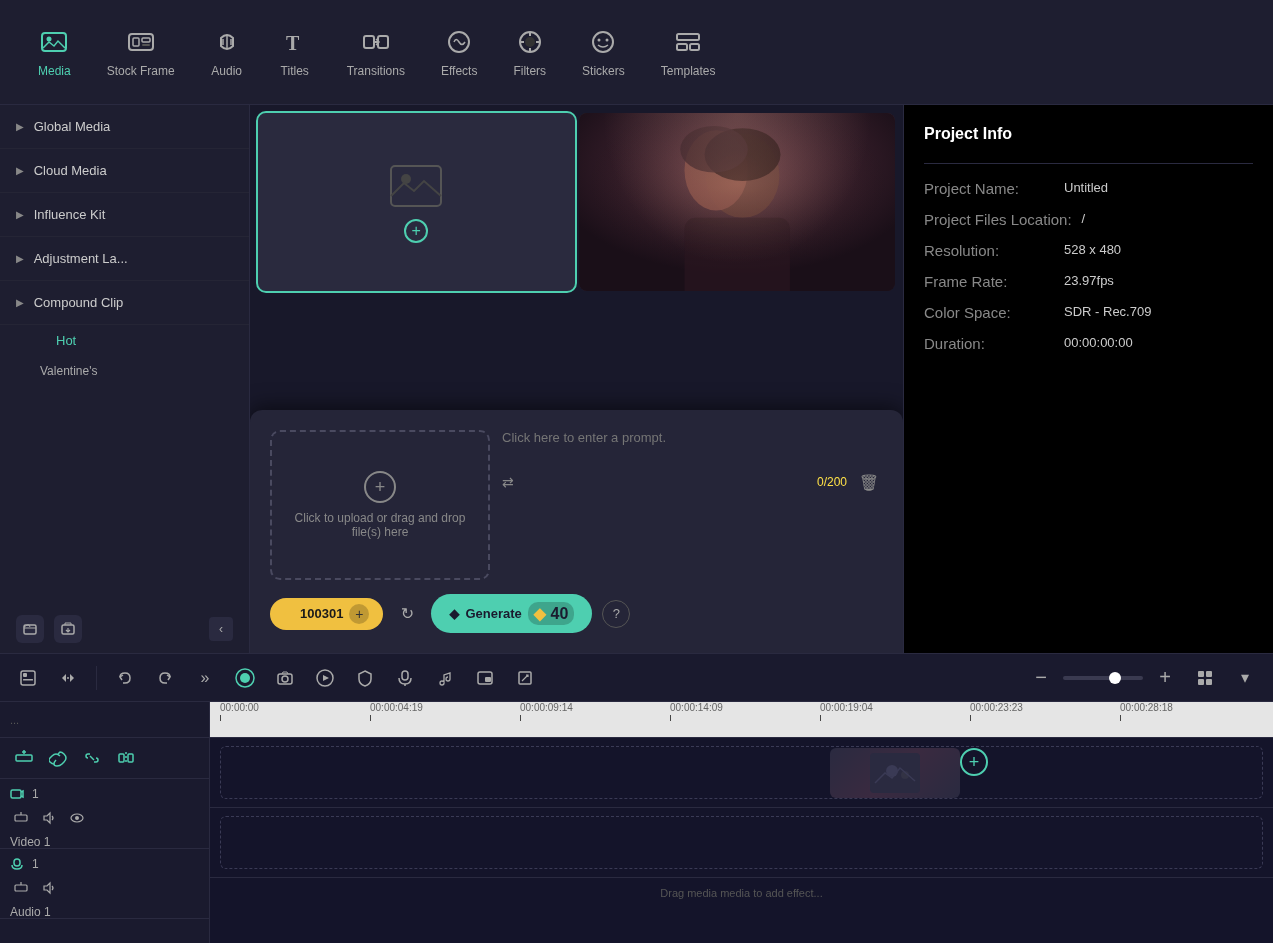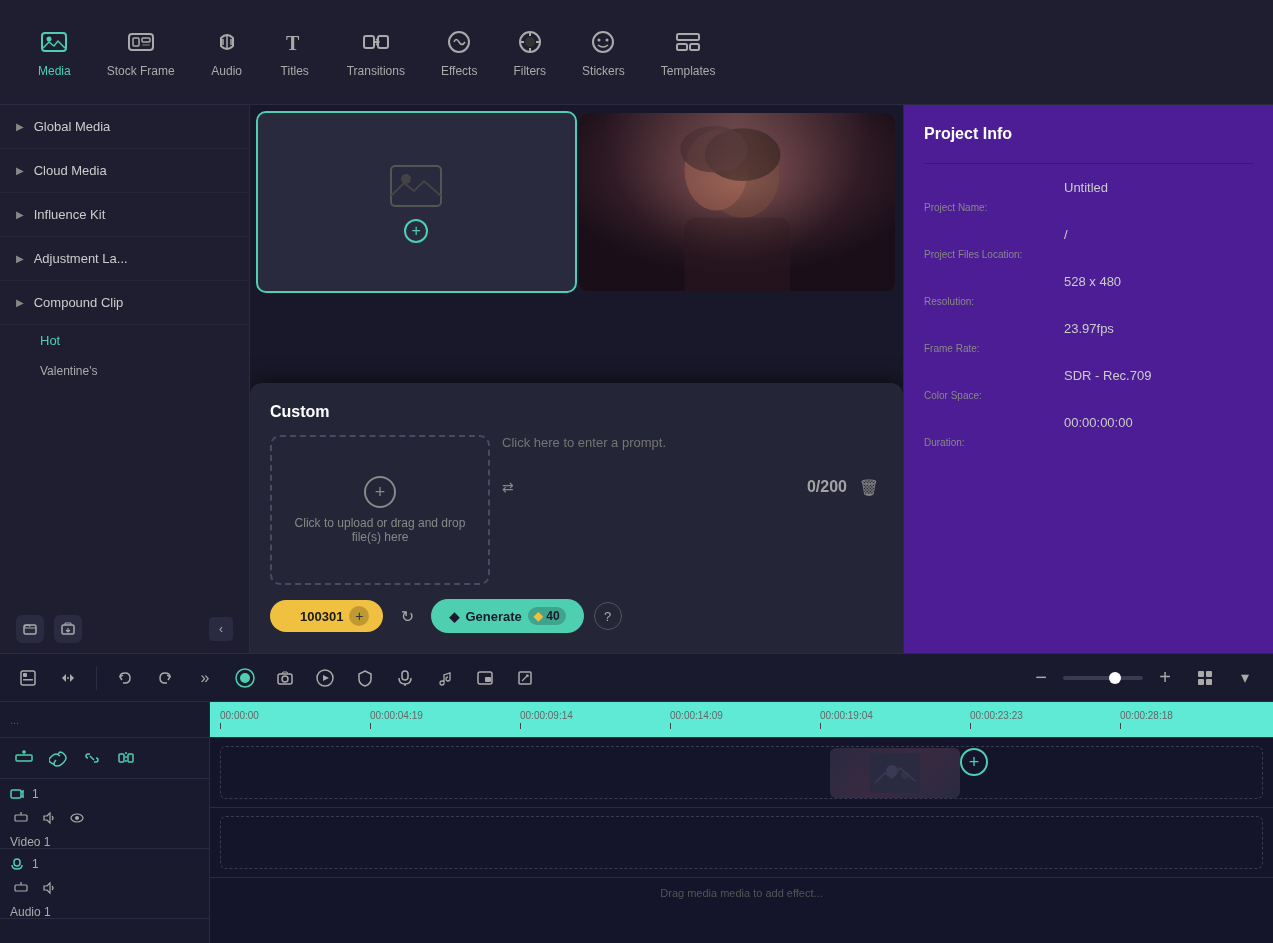--- a/index.html
+++ b/index.html
@@ -72,21 +72,21 @@
       color: #ccc;
       border-bottom: 1px solid #252535;
     }
     .sidebar-item.expanded { color: #fff; }
     .sidebar-chevron {
       font-size: 10px;
       color: #888;
     }
     .sidebar-label { font-size: 13px; font-weight: 500; }
     .sidebar-sub {
-      padding: 8px 16px 8px 40px;
+      padding: 8px 16px 8px 56px;
       color: #4ecfb0;
       font-size: 13px;
       font-weight: 500;
       cursor: pointer;
     }
     .sidebar-sub-item {
       padding: 8px 16px 8px 40px;
       color: #aaa;
       font-size: 12px;
       cursor: pointer;
@@ -245,21 +245,21 @@
       font-size: 13px;
       resize: none;
       font-family: inherit;
     }
     .prompt-footer {
       display: flex;
       align-items: center;
       justify-content: flex-end;
       gap: 8px;
     }
-    .char-count { color: #a3a3a3; font-size: 16px; font-weight: bold; }
+    .char-count { color: #fde047; font-size: 12px; }
     .delete-btn {
       width: 28px;
       height: 28px;
       background: transparent;
       border: none;
       cursor: pointer;
       color: #888;
       font-size: 16px;
       display: flex;
       align-items: center;
@@ -318,62 +318,61 @@
       font-weight: 600;
       cursor: pointer;
       display: flex;
       align-items: center;
       gap: 6px;
     }
     .generate-btn .cost {
       background: rgba(0,0,0,0.2);
       border-radius: 10px;
       padding: 2px 6px;
-      font-size: 12px;
+      font-size: 16px;
     }
     .help-btn {
       width: 28px;
       height: 28px;
       border-radius: 50%;
       border: 1px solid #555;
       background: transparent;
       color: #aaa;
       cursor: pointer;
       display: flex;
       align-items: center;
       justify-content: center;
       font-size: 13px;
     }
 
     
     .right-panel {
       width: 370px;
-      background: #4c1d95;
+      background: #000000;
       border-left: 1px solid #2a2a40;
       padding: 20px;
       flex-shrink: 0;
       overflow-y: auto;
     }
     .project-info-title {
       font-size: 16px;
       font-weight: 600;
       color: #fff;
       margin-bottom: 20px;
     }
     .info-row {
       display: flex;
       align-items: flex-start;
       gap: 10px;
       margin-bottom: 14px;
     }
     .info-label {
       color: #888;
-      font-size: 10px;
+      font-size: 15px;
       min-width: 130px;
-      margin-top: 22px;
     }
     .info-value {
       color: #ccc;
       font-size: 13px;
     }
     .divider {
       height: 1px;
       background: #2a2a40;
       margin: 8px 0 16px;
     }
@@ -524,24 +523,24 @@
 
     
     .timeline-tracks {
       flex: 1;
       overflow: hidden;
       display: flex;
       flex-direction: column;
     }
     .timeline-ruler {
       height: 36px;
-      background: #5eead4;
+      background: #e5e5e5;
       display: flex;
       align-items: flex-end;
-      padding-bottom: 8px;
+      padding-bottom: 16px;
       border-bottom: 1px solid #2a2a40;
       overflow: hidden;
       position: relative;
     }
     .ruler-marks {
       display: flex;
       align-items: flex-end;
       gap: 0;
       padding-left: 10px;
     }
@@ -802,21 +801,20 @@
               <stop offset="0%" stop-color="#f0a880" stop-opacity="0.2"></stop>
               <stop offset="100%" stop-color="transparent"></stop>
             </radialGradient>
             <rect width="300" height="170" fill="url(#warmLight)"></rect>
           </svg>
         </div>
       </div>
     </div>
 
     <div class="custom-panel">
-      <div class="custom-panel-title">Custom</div>
       <div class="custom-panel-body">
         <div class="upload-zone">
           <div class="upload-plus-icon">+</div>
           <span style="padding: 0 10px;">Click to upload or drag and drop file(s) here</span>
         </div>
         <div class="prompt-area">
           <textarea class="prompt-textarea" placeholder="Click here to enter a prompt." style=""></textarea>
           <div class="prompt-footer">
             <span style="margin-right: auto; color: #888; font-size: 14px; cursor: pointer;">⇄</span>
             <span class="char-count">0/200</span>

